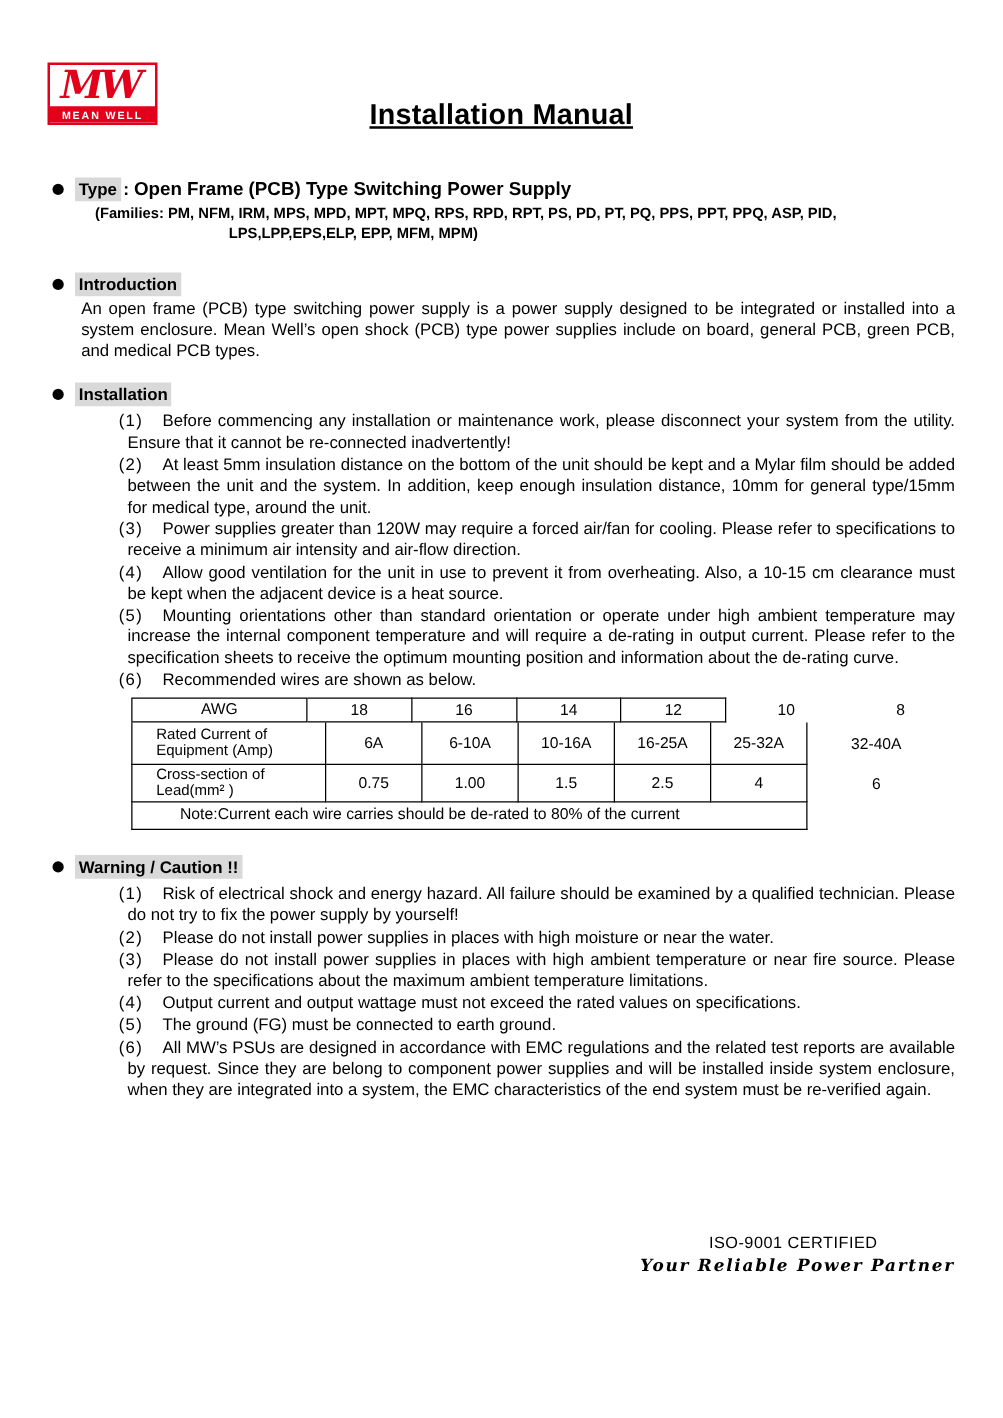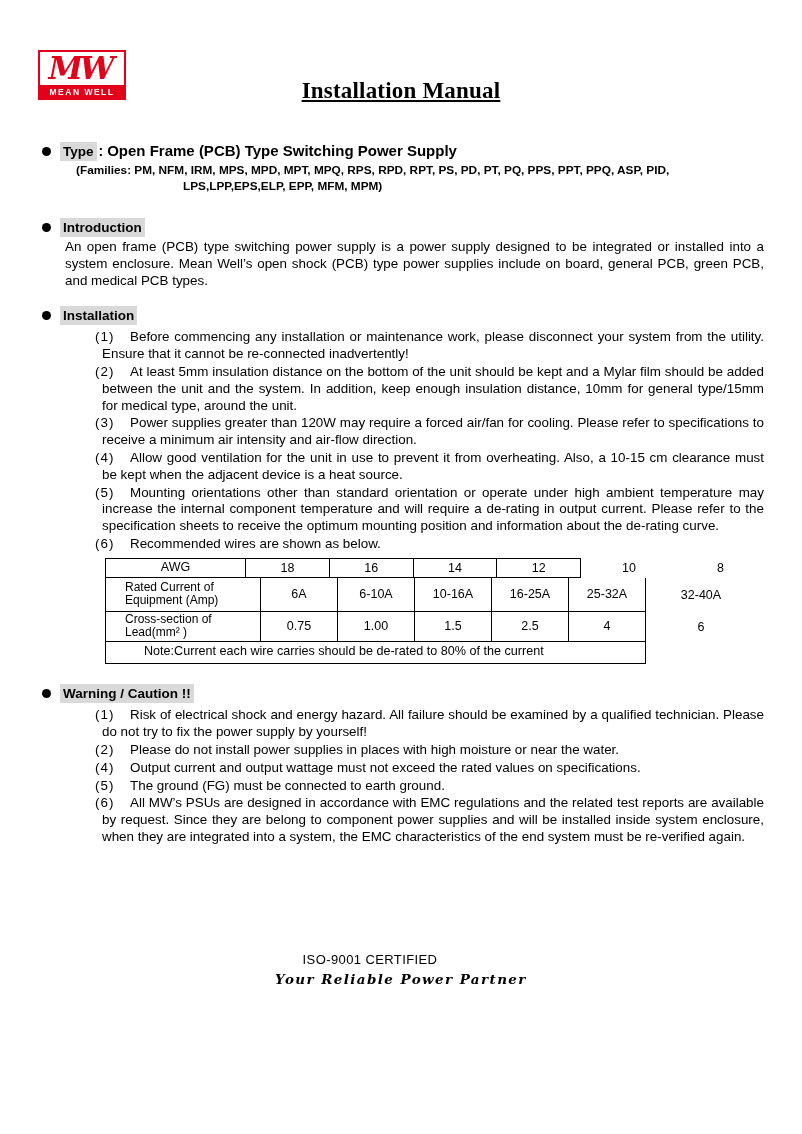--- a/index.html
+++ b/index.html
@@ -16,21 +16,21 @@
     display:block; color:#e2001a; font-family:"DejaVu Serif", serif;
     font-style:italic; font-weight:bold; font-size:31px; line-height:33px;
     text-align:center; letter-spacing:-3px; padding-right:4px;
   }
   .logo-bar {
     display:block; background:#e2001a; color:#fff; font-size:8.5px; font-weight:bold;
     letter-spacing:1.5px; text-align:center; padding:2px 0 1px 0;
   }
   .title {
     text-align:center; padding-top:28px; font-size:23px; font-weight:bold;
-    text-decoration:underline; letter-spacing:0.2px;font-family:Liberation Serif, serif;
+    text-decoration:underline; letter-spacing:0.2px;
   }
   
   .sec-head { display:flex; align-items:center; }
   .bullet { width:9px; height:9px; border-radius:50%; background:#000; margin-left:4px; margin-right:9px; flex:none; }
   .sec-label { background:#d9d9d9; font-weight:bold; font-size:13.5px; line-height:17px; padding:1px 3px; }
   .type-head { display:flex; align-items:baseline; }
   .type-sep { font-weight:bold; font-size:14px; padding:0 4px 0 2px; }
   .type-heading { font-size:15px; font-weight:bold; }
   .fam1 { margin-left:38px; font-weight:bold; font-size:11.8px; line-height:16px; margin-top:1px; }
   .fam2 { margin-left:145px; font-weight:bold; font-size:11.8px; line-height:16px; }
@@ -59,21 +59,21 @@
     padding:2px 6px 4px 38px; font-size:12.6px; line-height:15.6px;
   }
   .note-l2 { padding-left:8px; }
   
   .mt-type { margin-top:26px; }
   .mt-intro { margin-top:24px; }
   .mt-install { margin-top:17px; }
   .mt-warn { margin-top:20px; }
   .sec-gap { height:4px; }
   
-  .footer { margin-top:106px; display:flex; flex-direction:column; align-items:center; }
+  .footer { margin-top:106px; display:flex; flex-direction:column; align-items:flex-end; }
   .iso { font-size:13px; letter-spacing:0.4px; margin-right:62px; }
   .slogan {
     font-family:"DejaVu Serif", serif; font-style:italic; font-weight:bold;
     font-size:13.5px; letter-spacing:1.4px; margin-top:4px; margin-right:0;
   }
 </style>
 </head>
 <body>
 
 <div class="page">
@@ -158,20 +158,21 @@
 
   <div class="sec mt-warn">
     <div class="sec-head">
       <span class="bullet"></span>
       <span class="sec-label">Warning / Caution !!</span>
     </div>
     <div class="sec-gap"></div>
 
     <p class="item"><span class="num">(1)</span><span>Risk of electrical shock and energy hazard. All failure should be examined by a qualified technician. Please do not try to fix the power supply by yourself!</span></p>
     <p class="item"><span class="num">(2)</span><span>Please do not install power supplies in places with high moisture or near the water.</span></p>
+    <p class="item"><span class="num">(3)</span><span>Please do not install power supplies in places with high ambient temperature or near fire source. Please refer to the specifications about the maximum ambient temperature limitations.</span></p>
     <p class="item"><span class="num">(4)</span><span>Output current and output wattage must not exceed the rated values on specifications.</span></p>
     <p class="item"><span class="num">(5)</span><span>The ground (FG) must be connected to earth ground.</span></p>
     <p class="item"><span class="num">(6)</span><span>All MW’s PSUs are designed in accordance with EMC regulations and the related test reports are available by request. Since they are belong to component power supplies and will be installed inside system enclosure, when they are integrated into a system, the EMC characteristics of the end system must be re-verified again.</span></p>
   </div>
 
   <div class="footer">
     <div class="iso">ISO-9001 CERTIFIED</div>
     <div class="slogan">Your Reliable Power Partner</div>
   </div>
 

